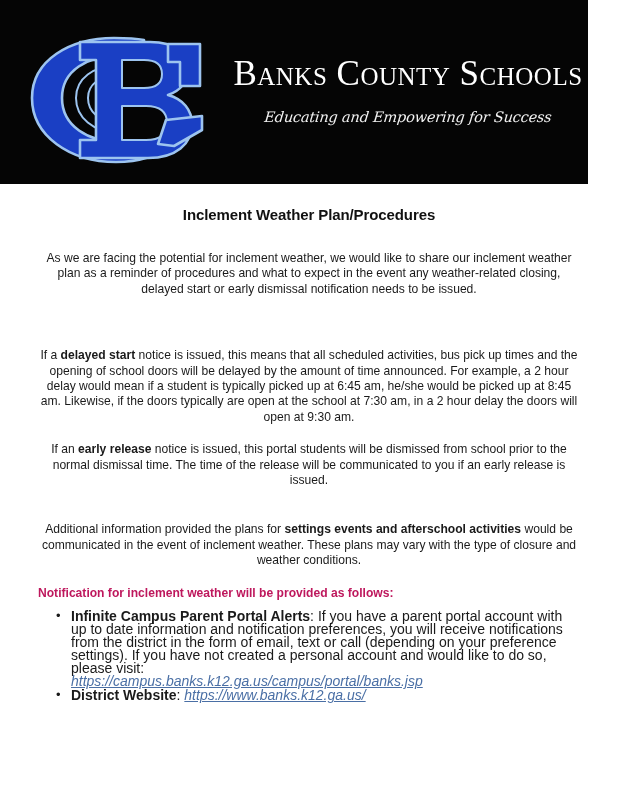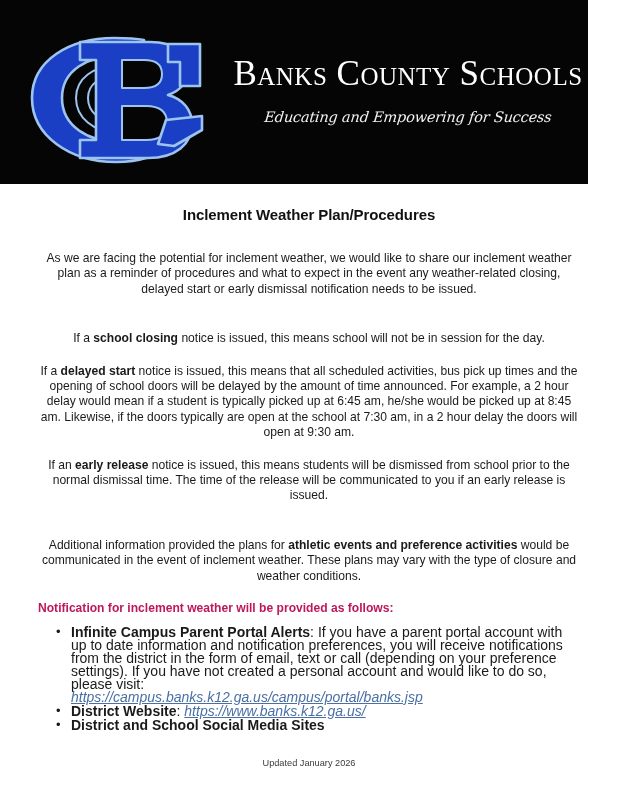--- a/index.html
+++ b/index.html
@@ -193,51 +193,46 @@
   <div class="doc-title">Inclement Weather Plan/Procedures</div>
 
   <div class="gap-lg"></div>
 
   <p class="para">
     <span>As we are facing the potential for inclement weather, we would like to share our inclement weather plan as a reminder of procedures and what to expect in the event any weather-related closing, delayed start or early dismissal notification needs to be issued.</span>
   </p>
 
   <div class="gap-xl"></div>
 
-  <p class="para"><span>If a </span><b>school closing</b><span> notice is issued, this means school will not be in session for the day.</span></p>
 
   <div class="gap-md"></div>
 
   <p class="para"><span>If a </span><b>delayed start</b><span> notice is issued, this means that all scheduled activities, bus pick up times and the opening of school doors will be delayed by the amount of time announced. For example, a 2 hour delay would mean if a student is typically picked up at 6:45 am, he/she would be picked up at 8:45 am. Likewise, if the doors typically are open at the school at 7:30 am, in a 2 hour delay the doors will open at 9:30 am.</span></p>
 
   <div class="gap-md"></div>
 
-  <p class="para"><span>If an </span><b>early release</b><span> notice is issued, this means students will be dismissed from school prior to the normal dismissal time. The time of the release will be communicated to you if an early release is issued.</span></p>
+  <p class="para"><span>If an </span><b>early release</b><span> notice is issued, this portal students will be dismissed from school prior to the normal dismissal time. The time of the release will be communicated to you if an early release is issued.</span></p>
 
   <div class="gap-xl"></div>
 
-  <p class="para"><span>Additional information provided the plans for </span><b>athletic events and preference activities</b><span> would be communicated in the event of inclement weather. These plans may vary with the type of closure and weather conditions.</span></p>
+  <p class="para"><span>Additional information provided the plans for </span><b>settings events and afterschool activities</b><span> would be communicated in the event of inclement weather. These plans may vary with the type of closure and weather conditions.</span></p>
 
   <div class="gap-md"></div>
 
   <p class="notify-head">Notification for inclement weather will be provided as follows:</p>
 
   <ul class="bullets">
 
     <li>
       <b>Infinite Campus Parent Portal Alerts</b><span>: </span><span>If you have a parent portal account with up to date information and notification preferences, you will receive notifications from the district in the form of email, text or call (depending on your preference settings). If you have not created a personal account and would like to do so, please visit:</span>
       <span class="url-line"><a class="link" href="#">https://campus.banks.k12.ga.us/campus/portal/banks.jsp</a></span>
     </li>
 
     <li>
       <b>District Website</b><span>: </span><a class="link" href="#">https://www.banks.k12.ga.us/</a>
     </li>
 
-    <li>
-      <b>District and School Social Media Sites</b>
-    </li>
 
 
   </ul>
 
-  <div class="footer-note">Updated January 2026</div>
 
 </div>
 
 </body></html>

